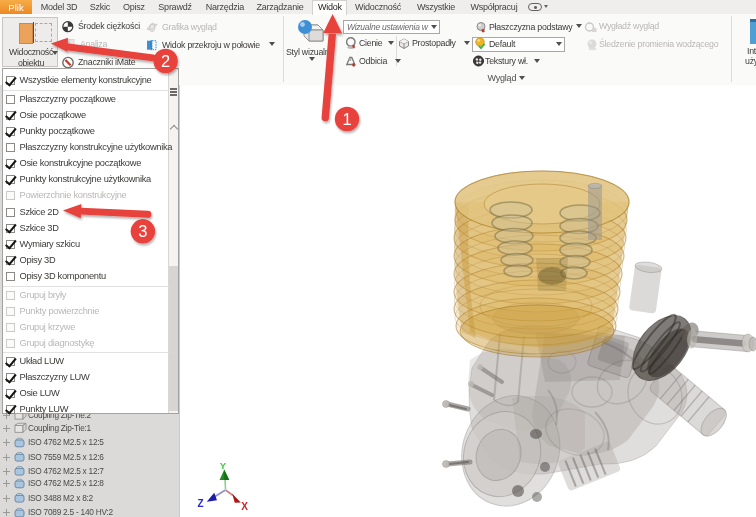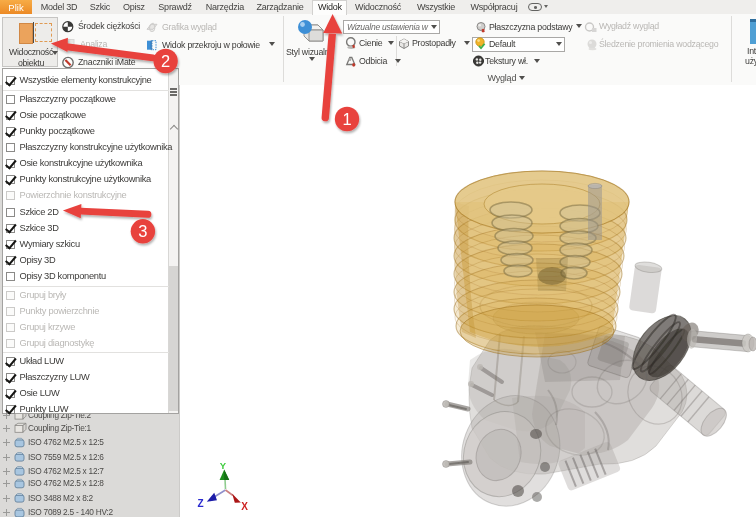--- a/index.html
+++ b/index.html
@@ -486,21 +486,21 @@
     <div class="mitem" style="top:54.5px">
       <span class="cb on"></span>
       <span class="mt">Punkty początkowe</span>
     </div>
     <div class="mitem" style="top:70.6px">
       <span class="cb"></span>
       <span class="mt">Płaszczyzny konstrukcyjne użytkownika</span>
     </div>
     <div class="mitem" style="top:86.7px">
       <span class="cb on"></span>
-      <span class="mt">Osie konstrukcyjne użytkownika</span>
+      <span class="mt">Osie konstrukcyjne początkowe</span>
     </div>
     <div class="mitem" style="top:102.8px">
       <span class="cb on"></span>
       <span class="mt">Punkty konstrukcyjne użytkownika</span>
     </div>
     <div class="mitem dis" style="top:118.9px">
       <span class="cb"></span>
       <span class="mt">Powierzchnie konstrukcyjne</span>
     </div>
     <div class="mitem" style="top:135.0px">

